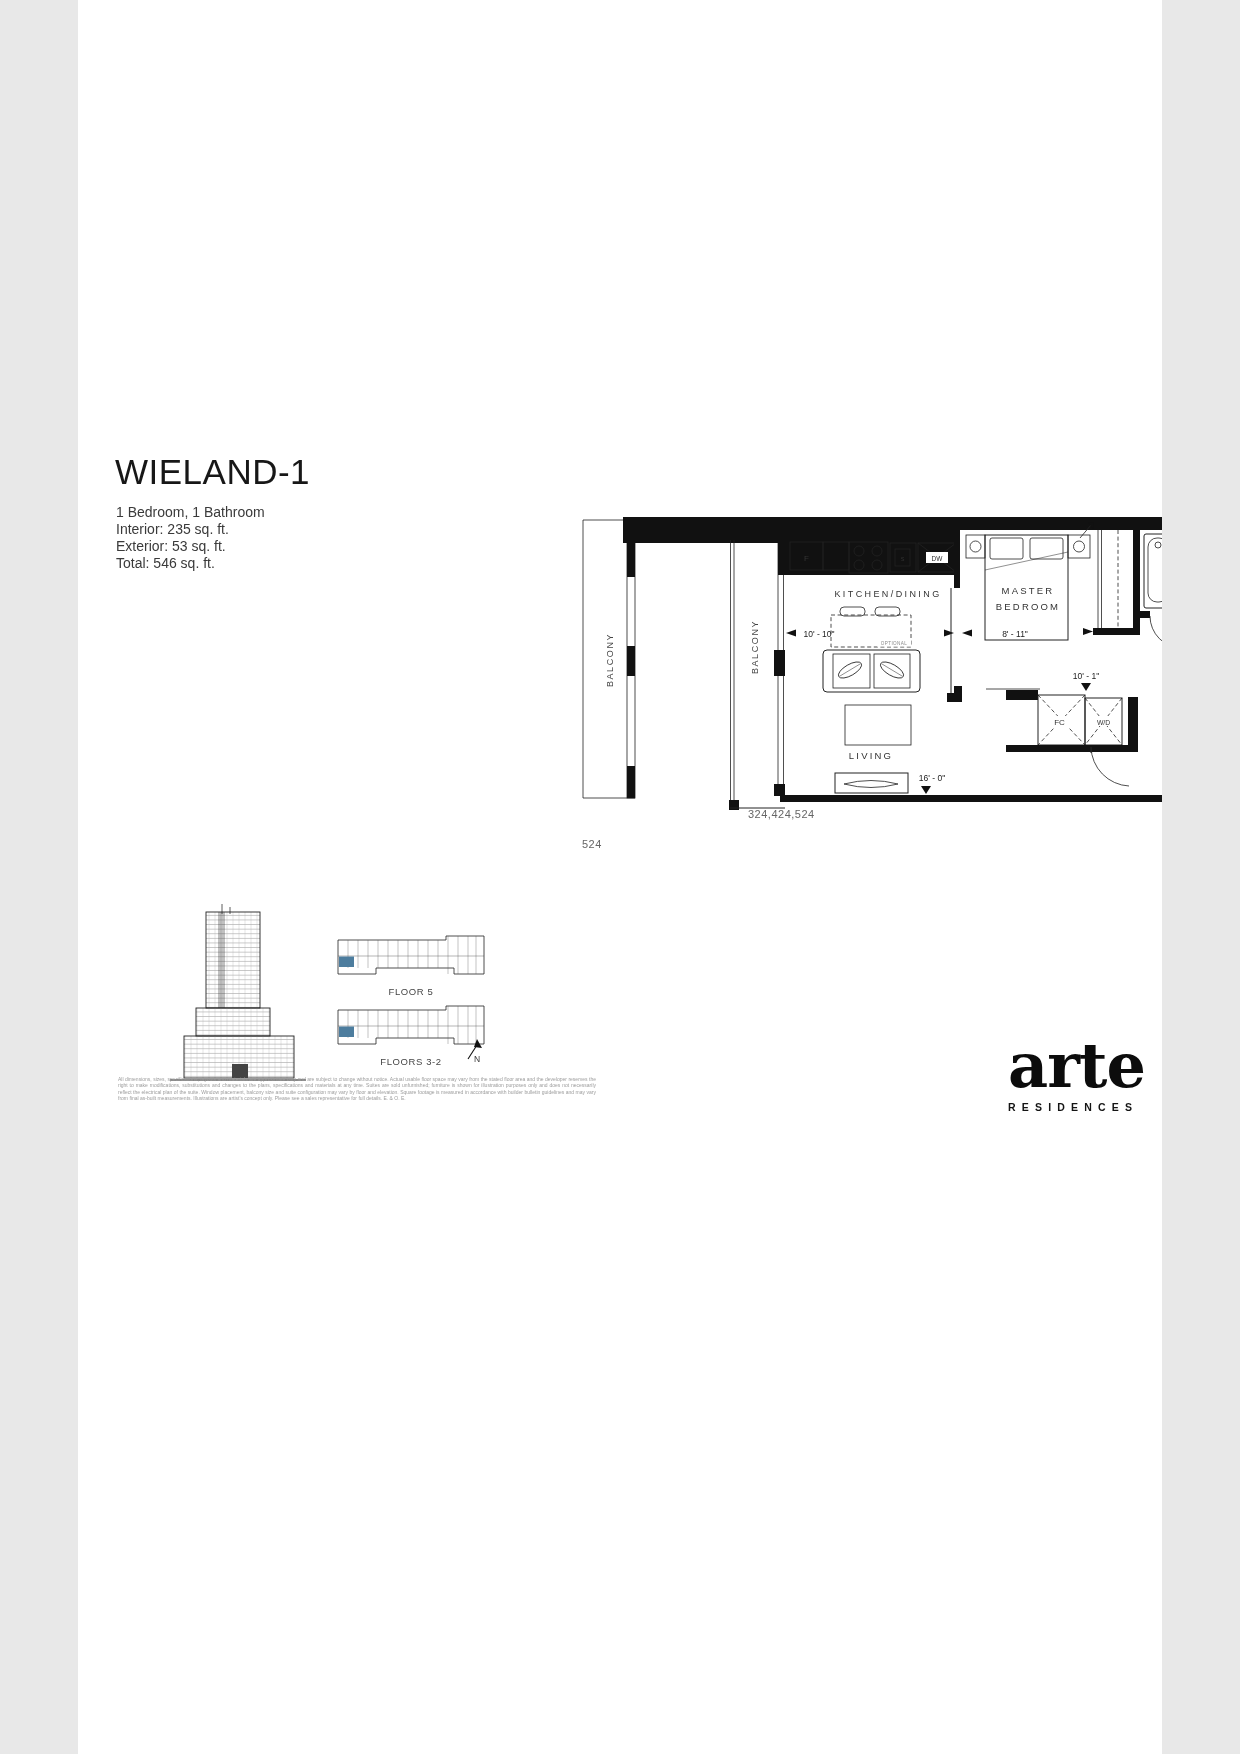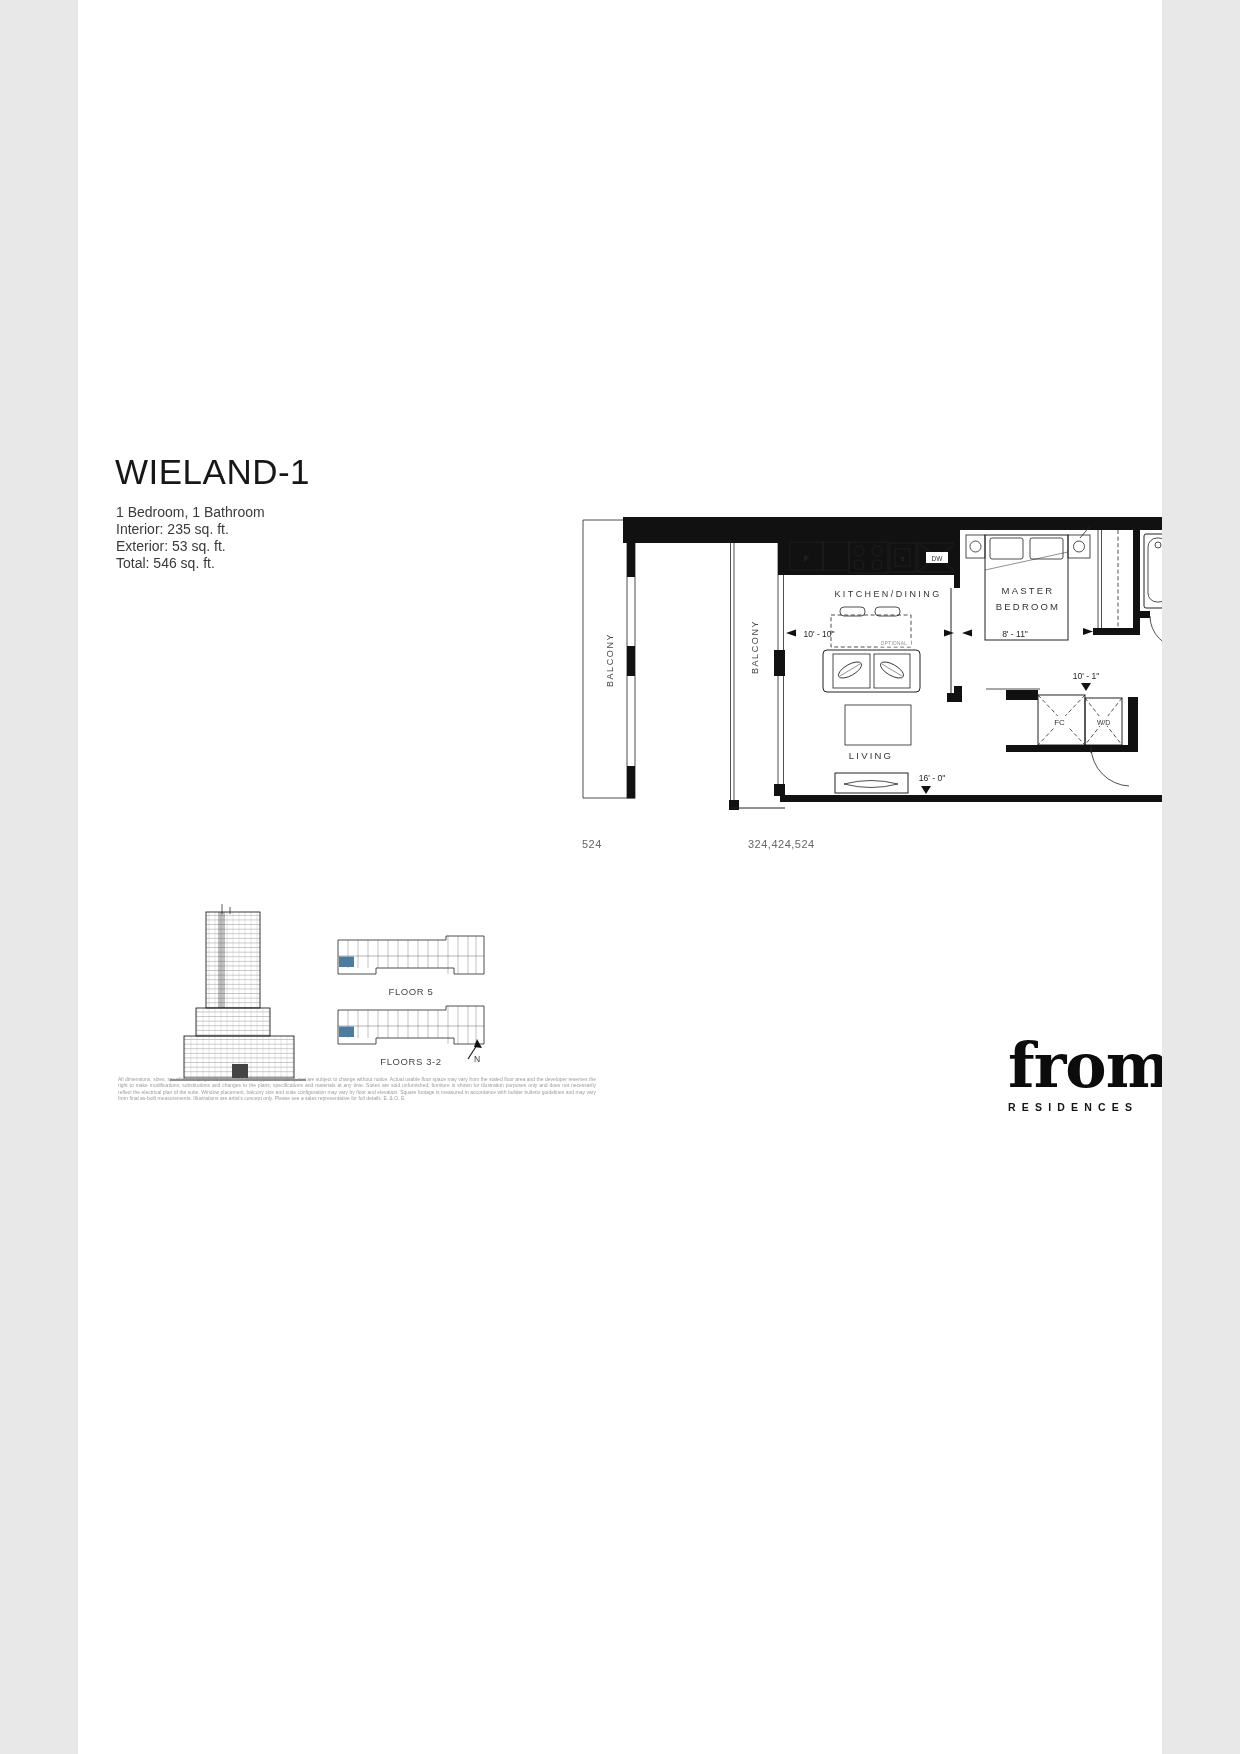--- a/index.html
+++ b/index.html
@@ -232,21 +232,21 @@
       <g>
         <rect class="ln med" x="307" y="323" width="73" height="20" fill="#fff"></rect>
         <path class="ln thin" d="M316,334 Q343,327 370,334 Q343,341 316,334 Z"></path>
       </g>
       <text class="dim" x="404" y="331" text-anchor="middle">16' - 0"</text>
       <polygon class="wall" points="393,336 403,336 398,344"></polygon>
     </g>
   </svg>
 
   <div class="abs unitnum" style="left:492px;top:838px">524</div>
-  <div class="abs unitnum" style="left:658px;top:838px">324,424,524</div>
+  <div class="abs unitnum" style="left:658px;top:808px">324,424,524</div>
 
   <svg class="abs" style="left:92px;top:902px" width="136" height="184" viewBox="0 0 136 184">
     <defs>
       <pattern id="flr" width="6" height="4.6" patternUnits="userSpaceOnUse">
         <path d="M0,4.3 H6" stroke="#777" stroke-width="0.5"></path>
         <path d="M3,0 V4.6" stroke="#aaa" stroke-width="0.3"></path>
       </pattern>
     </defs>
     <line x1="52" y1="2" x2="52" y2="12" stroke="#333" stroke-width=".8"></line>
     <line x1="60" y1="5" x2="60" y2="12" stroke="#333" stroke-width=".8"></line>
@@ -306,17 +306,17 @@
 
   <svg class="abs" style="left:386px;top:1036px" width="22" height="28" viewBox="0 0 22 28">
     <line x1="4" y1="23" x2="13" y2="9" stroke="#111" stroke-width="1.1"></line>
     <polygon points="13,3 18,12 10,11" fill="#111"></polygon>
     <text x="10" y="26" style="font-size:8.5px">N</text>
   </svg>
 
   <p class="abs disclaimer">All dimensions, sizes, specifications, layouts and materials are approximate only and are subject to change without notice. Actual usable floor space may vary from the stated floor area and the developer reserves the right to make modifications, substitutions and changes to the plans, specifications and materials at any time. Suites are sold unfurnished; furniture is shown for illustration purposes only and does not necessarily reflect the electrical plan of the suite. Window placement, balcony size and suite configuration may vary by floor and elevation. Square footage is measured in accordance with builder bulletin guidelines and may vary from final as-built measurements. Illustrations are artist's concept only. Please see a sales representative for full details. E. &amp; O. E.</p>
 
   <div class="abs logo">
-    <div class="logo-word">from</div>
+    <div class="logo-word">arte</div>
     <div class="logo-sub">RESIDENCES</div>
   </div>
 
 </div>
 
 </body></html>

